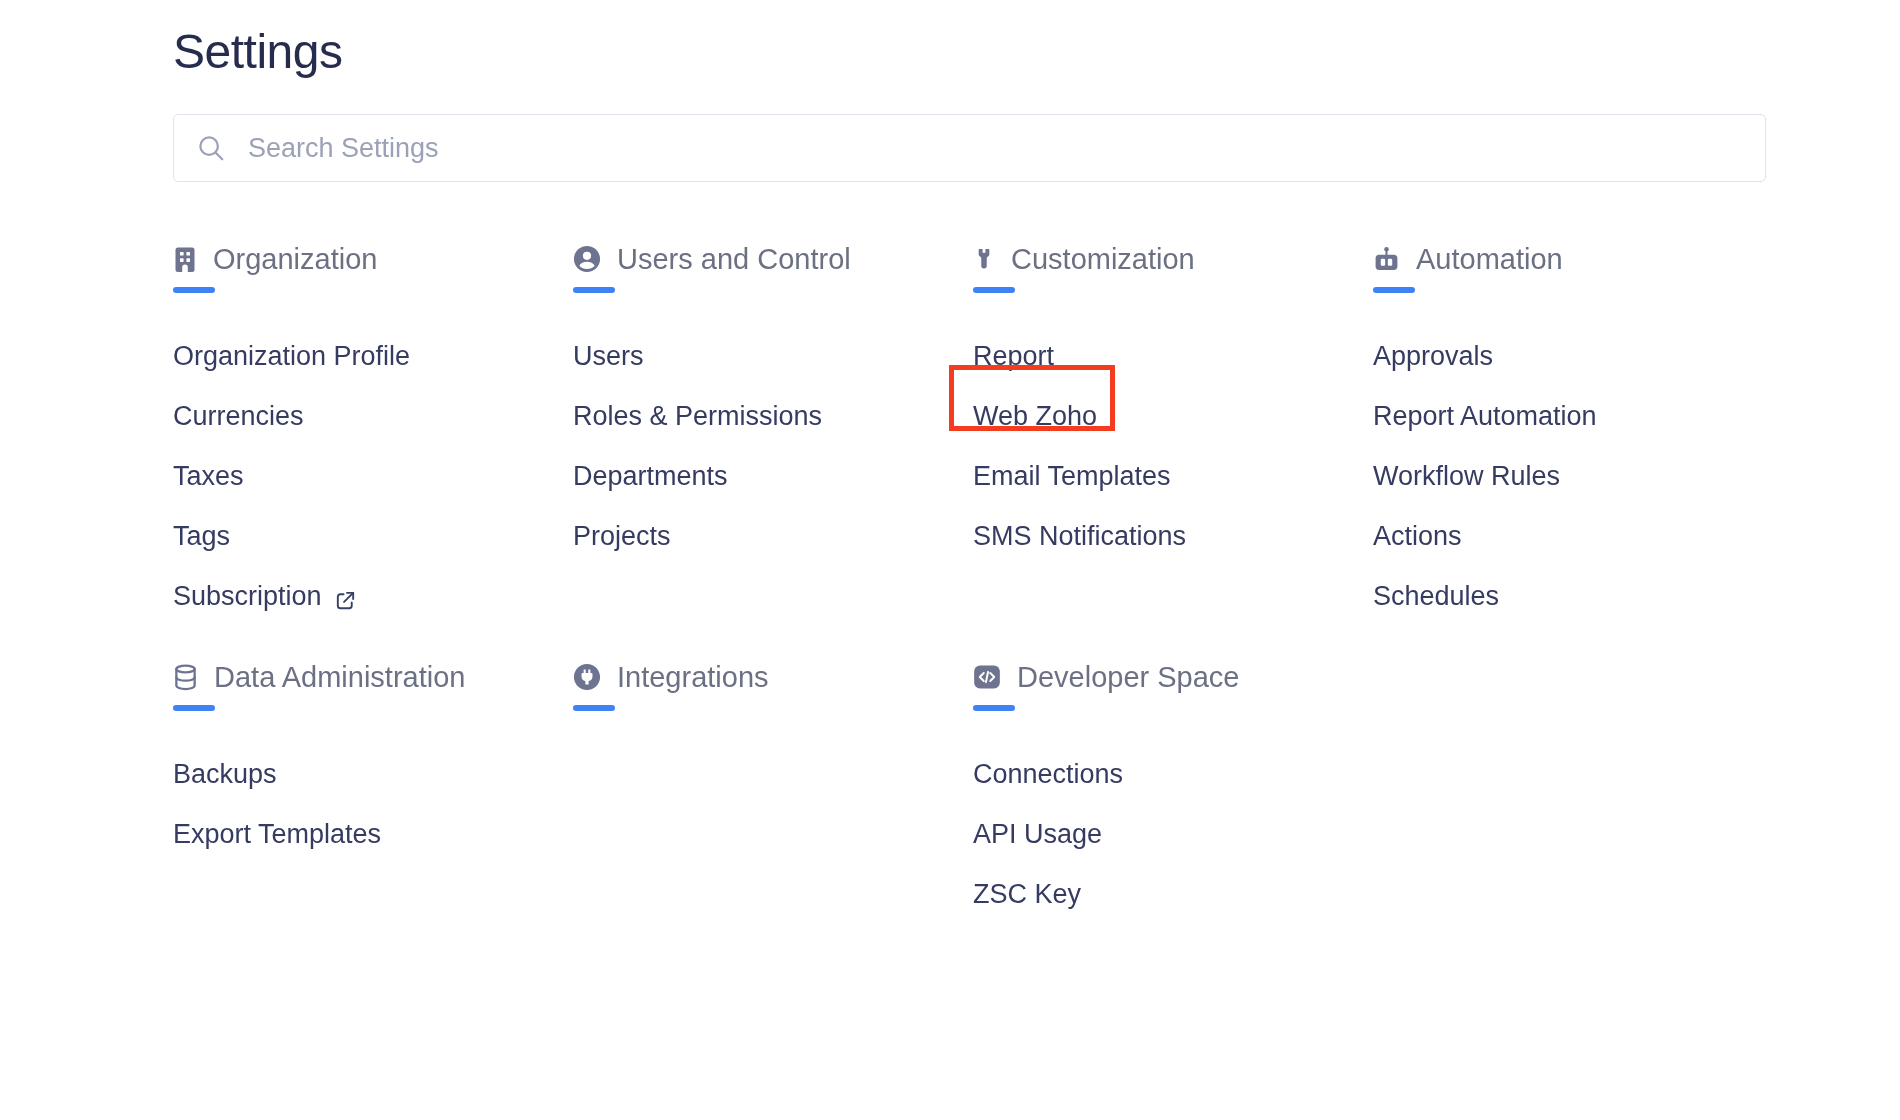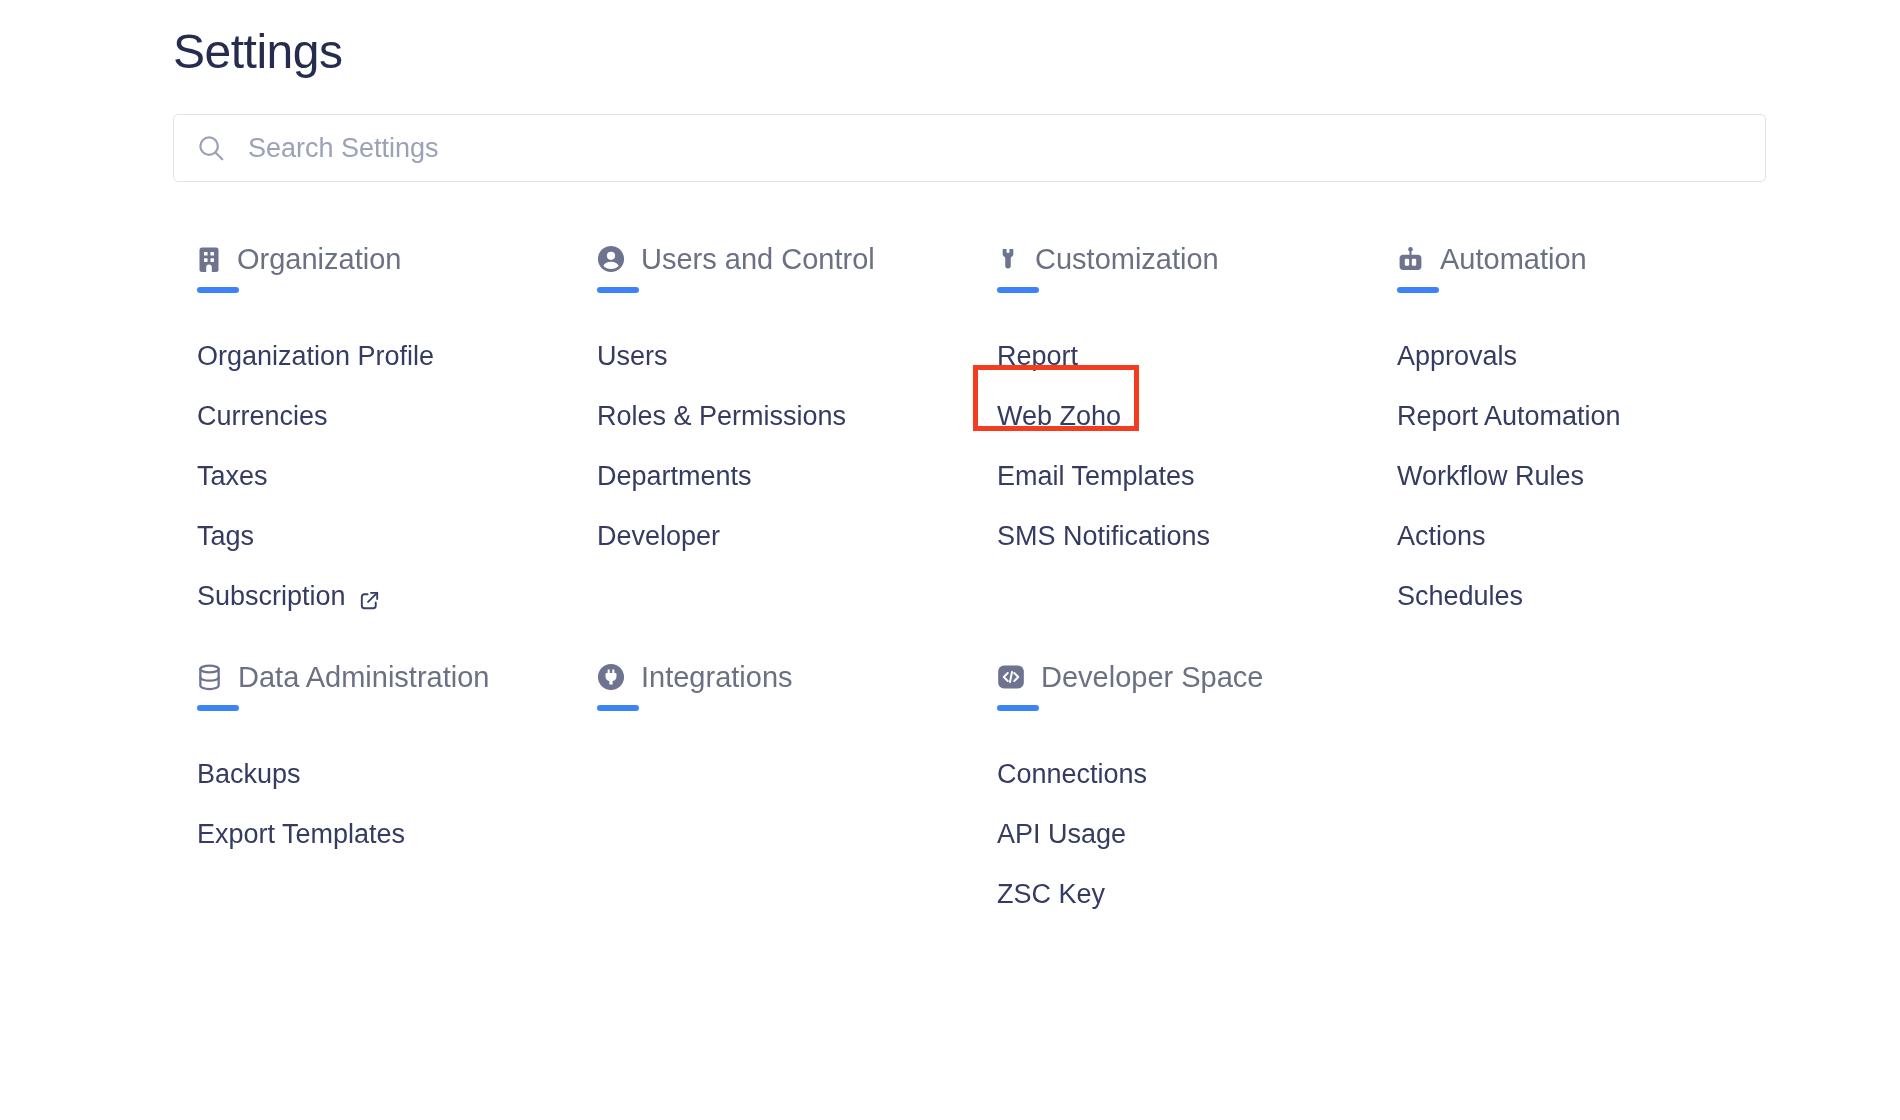--- a/index.html
+++ b/index.html
@@ -33,21 +33,21 @@
     border:none;outline:none;flex:1;font-size:27px;color:#333a5e;
     font-family:"Liberation Sans", sans-serif;background:transparent;padding:0;
   }
   .search-input::placeholder{color:var(--placeholder_gray);opacity:1;}
   .sections-grid{
     margin-top:63px;display:grid;
     grid-template-columns:repeat(4,400px);
     grid-template-rows:418px auto;
     align-items:start;
   }
-  .section{min-width:0;margin-left:24px;}
+  .section{min-width:0;}
   .section-header{display:flex;align-items:center;gap:16px;height:28px;}
   .section-icon{color:var(--icon_slate);display:flex;align-items:center;}
   .section-title{
     font-size:29px;color:var(--header_gray);font-weight:500;white-space:nowrap;
   }
   .section-underline{
     width:42px;height:6px;border-radius:3px;background:var(--accent_blue);
     margin-top:14px;
   }
   .section-items{margin-top:19px;}
@@ -133,21 +133,21 @@
         <div class="item">
             <span>Users</span>
           </div>
         <div class="item">
             <span>Roles &amp; Permissions</span>
           </div>
         <div class="item">
             <span>Departments</span>
           </div>
         <div class="item">
-            <span>Developer</span>
+            <span>Projects</span>
           </div>
       </div>
     </div>
 
     <div class="section">
       <div class="section-header">
         <span class="section-icon">
           <svg width="22" height="27" viewBox="0 0 24 26" fill="currentColor">
             <path d="M7 1.5 h3.4 v4.2 h3.2 V1.5 H17 a0.8 0.8 0 0 1 0.8 0.8 v4.9 c0 1.2-0.7 2.2-1.8 2.8 c-0.6 0.3-1 0.9-1 1.6 v8.2 a3 3 0 0 1-6 0 v-8.2 c0-0.7-0.4-1.3-1-1.6 A3.1 3.1 0 0 1 6.2 7.2 V2.3 A0.8 0.8 0 0 1 7 1.5 Z"></path>
           </svg>

